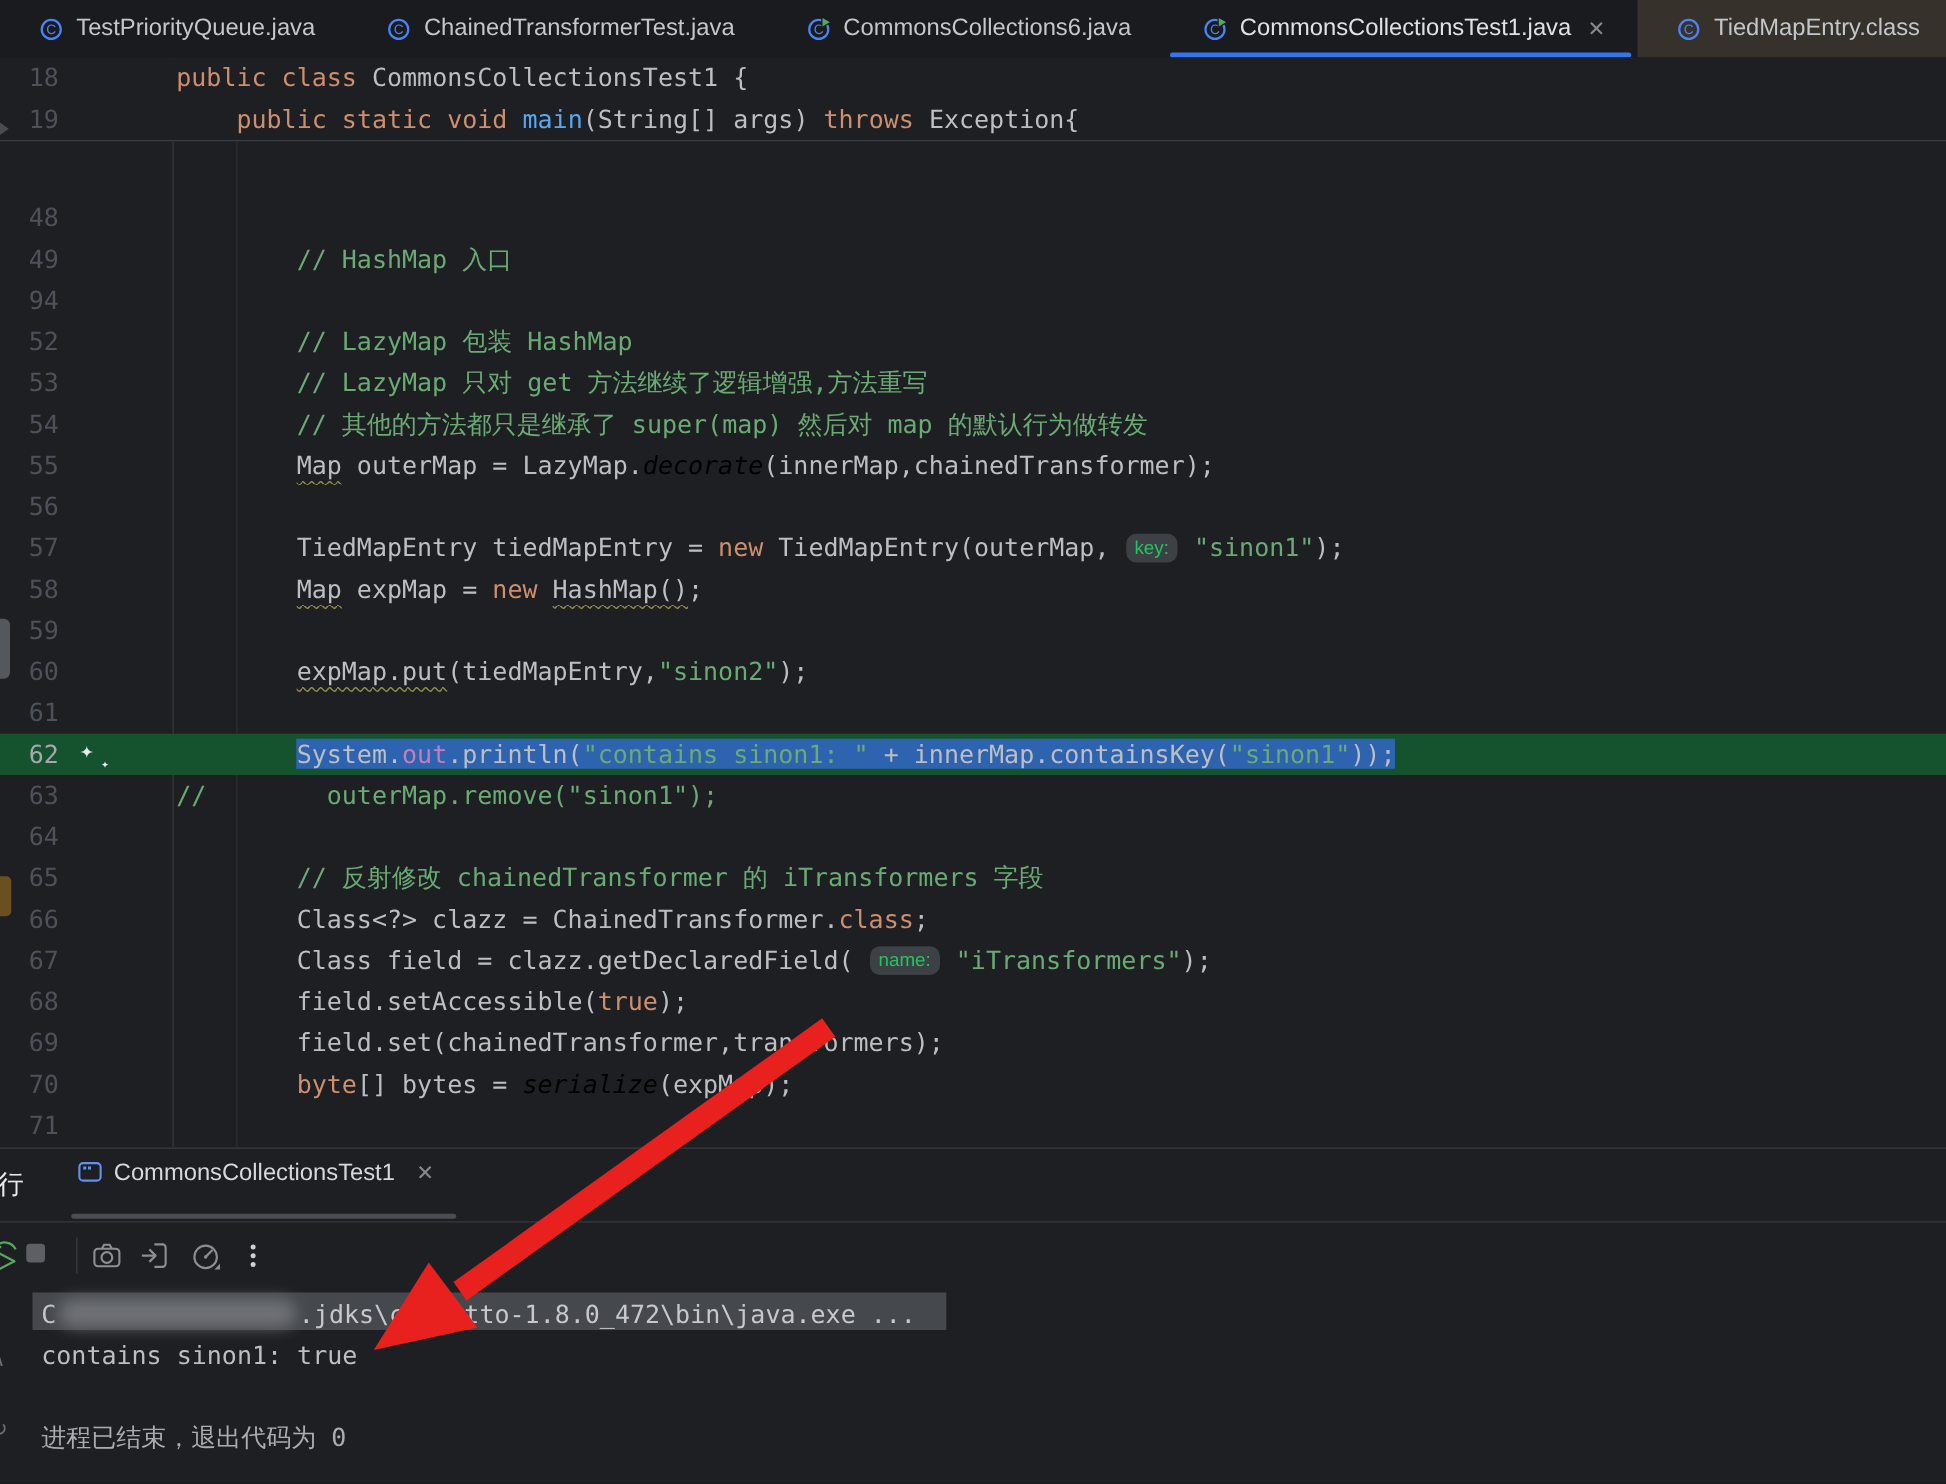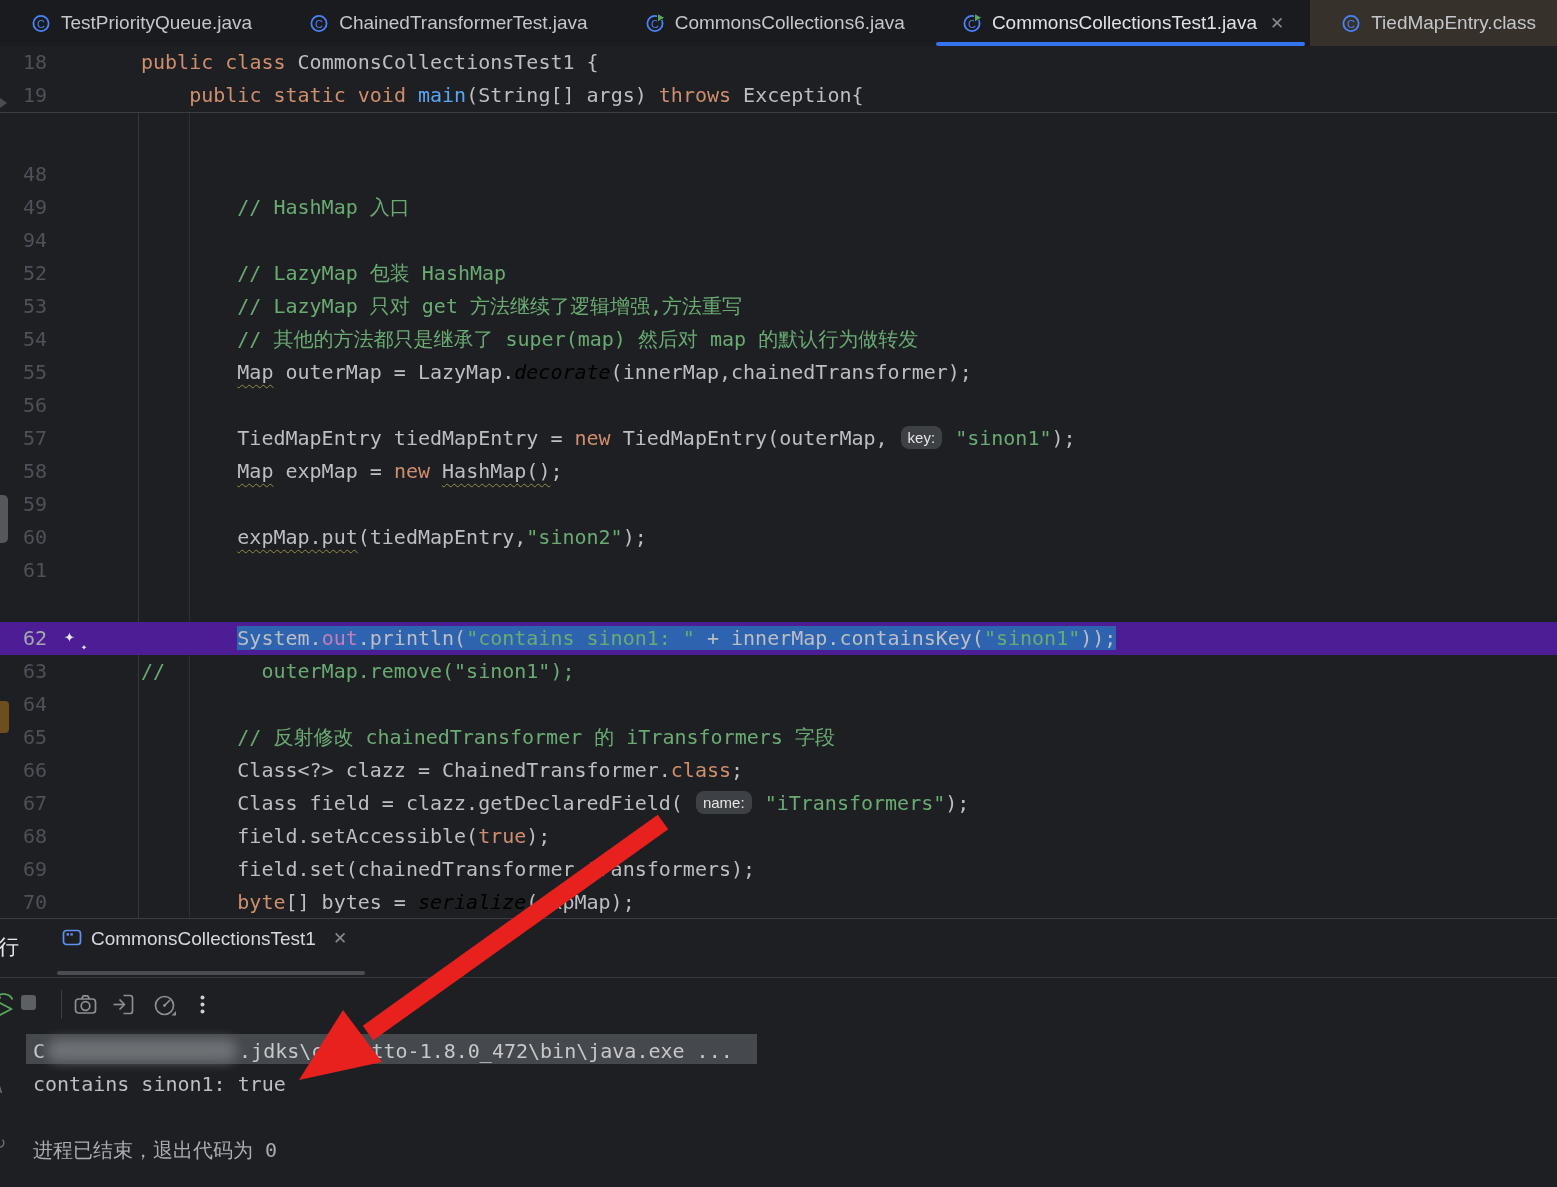--- a/index.html
+++ b/index.html
@@ -14,32 +14,32 @@
   .tab .underline{position:absolute;left:5px;right:5px;bottom:0;height:4px;background:#3574f0;border-radius:2px;}
   .tab .close{margin-left:4px;color:#85888e;font-size:17px;line-height:1;}
   .tab svg{flex:0 0 auto;}
   
   .editor{position:absolute;top:46px;left:0;width:1557px;height:872px;overflow:hidden;background:#1e1f22;}
   .gutter-sep{position:absolute;left:138px;top:0;bottom:0;width:1px;background:#35383d;}
   .indent-guide{position:absolute;left:189px;top:66px;bottom:0;width:1px;background:#2c2f33;}
   .lines{position:absolute;top:112px;left:0;right:0;}
   .sticky{position:absolute;top:0;left:0;right:0;height:66px;background:#1e1f22;border-bottom:1px solid #3a3d42;}
   .eline{position:relative;height:33px;font:20px/33px "DejaVu Sans Mono",monospace;}
-  .eline.cur{background:#4c1d95;margin-top:35px;}
+  .eline.cur{background:#14532d;}
   .num{position:absolute;left:0;top:0;width:47px;text-align:right;color:#4d5159;
        font:20px/33px "DejaVu Sans Mono",monospace;}
   .eline.cur .num{color:#a6a8ae;}
   .ai{position:absolute;left:64px;top:-3px;color:#e8eaec;font-size:18px;}
   .ai2{position:absolute;left:81px;top:8px;color:#e8eaec;font-size:10px;}
   .code{position:absolute;left:141px;top:0;margin:0;white-space:pre;font:inherit;}
   .tk-d{color:#bcbec4;text-align:right;} .tk-k{color:#cf8e6d;} .tk-c{color:#6aab73;} .tk-s{color:#6aab73;}
   .tk-m{color:#56a8f5;} .tk-f{color:#c77dbb;} .tk-i{font-style:italic;}
   .tk-w{text-decoration:underline wavy #948d49 1px;text-underline-offset:5px;}
   .sel{background:#2e63af;}
-  .hint{display:inline-block;background:#3d4045;color:#e5e5e5;border-radius:8px;
+  .hint{display:inline-block;background:#3d4045;color:#22c55e;border-radius:8px;
         font:15px/19px "Liberation Sans",sans-serif;padding:2px 7px;vertical-align:2px;margin:0 1px;}
   .thumb-gray{position:absolute;left:0;top:449px;width:8px;height:48px;background:#54575c;border-radius:0 5px 5px 0;}
   .thumb-brown{position:absolute;left:0;top:655px;width:9px;height:32px;background:#6b4f1e;border-radius:0 4px 4px 0;}
   .fold-chevron{position:absolute;left:0;top:52px;width:0;height:0;border-left:7px solid #5d6066;
         border-top:5px solid transparent;border-bottom:5px solid transparent;opacity:.7;}
   
   .bottom{position:absolute;top:918px;left:0;right:0;bottom:0;background:#1e1f22;border-top:1px solid #3a3d42;}
   .run-header{position:absolute;top:0;left:0;right:0;height:58px;border-bottom:1px solid #36393e;overflow:hidden;}
   .tool-label{position:absolute;left:-24px;top:14px;font-size:21px;color:#e6e8ec;letter-spacing:1px;}
   .run-tab{position:absolute;left:62px;top:9px;display:flex;align-items:flex-start;gap:9px;

